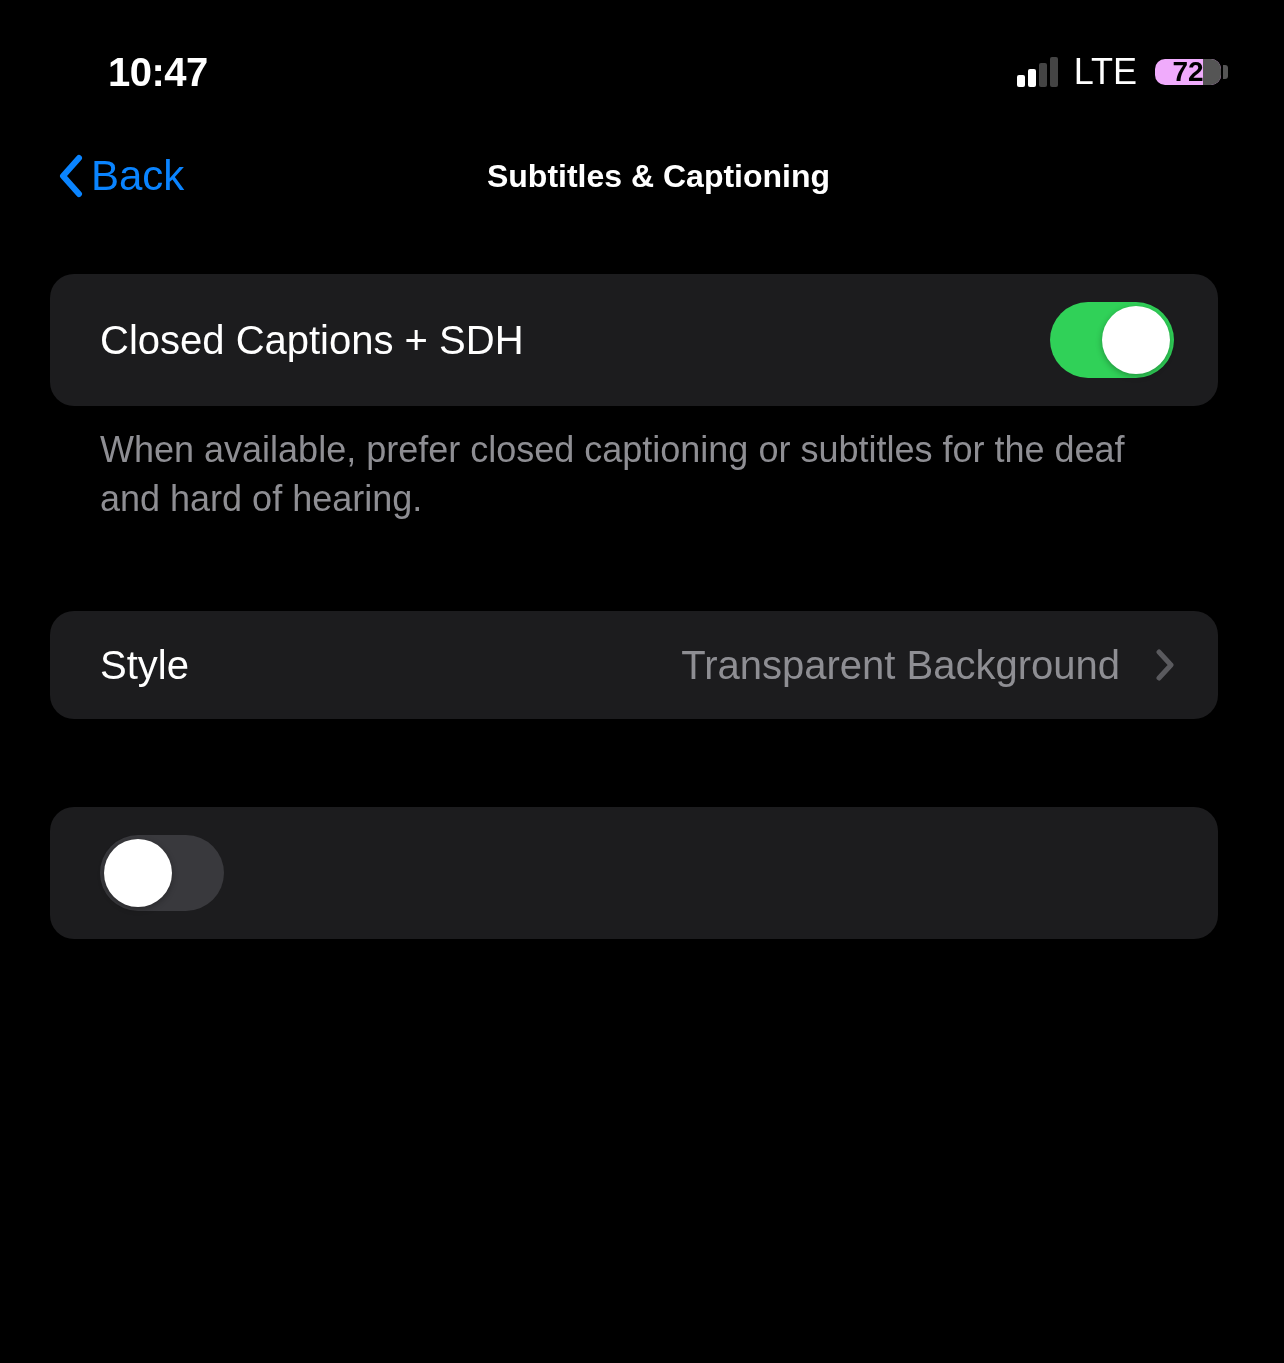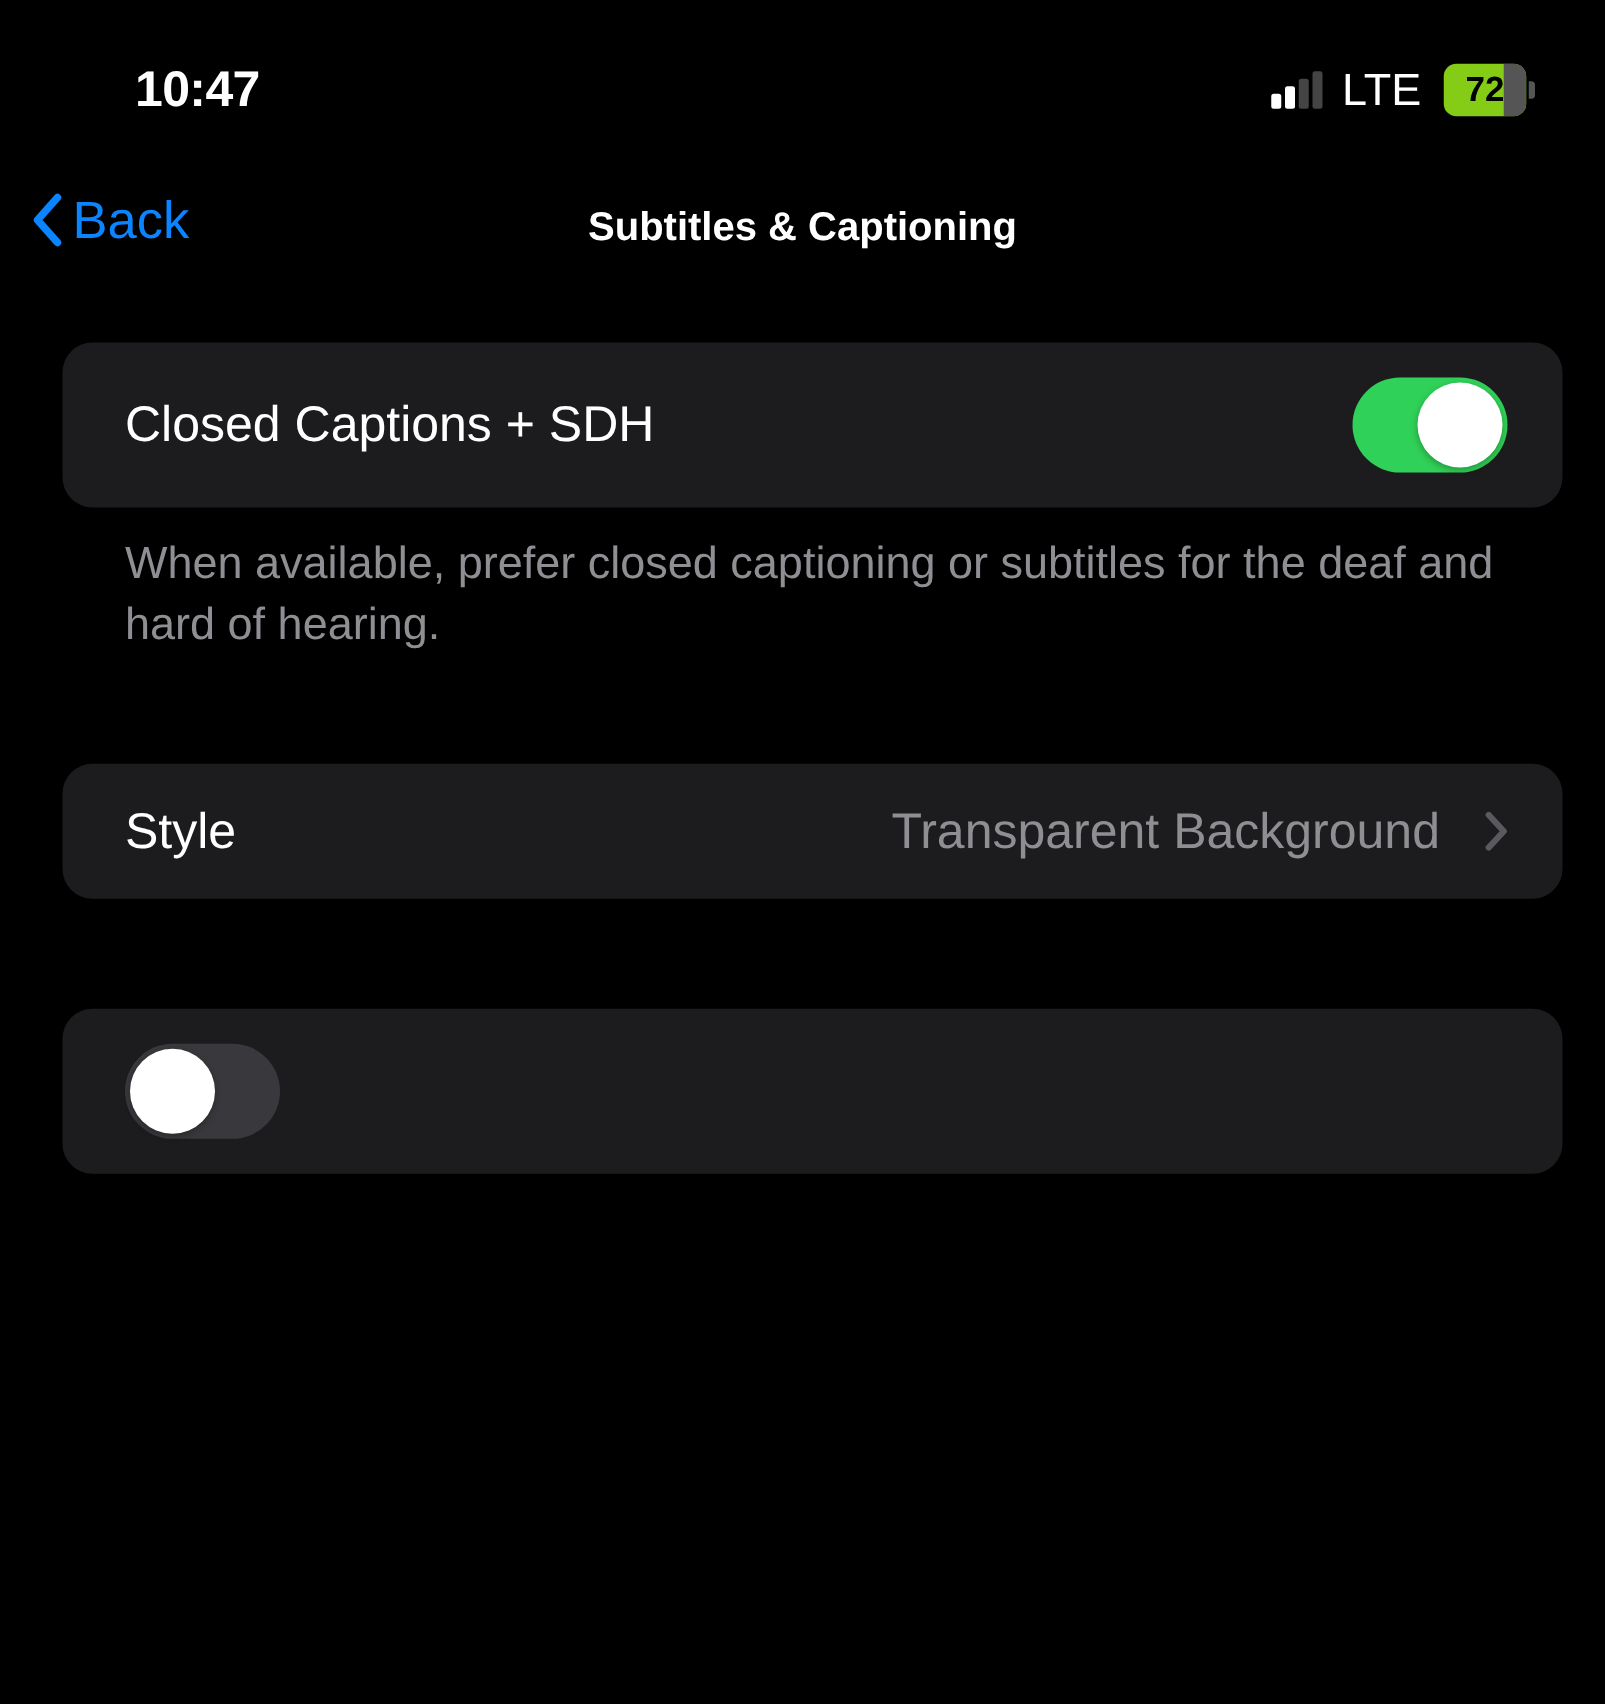--- a/index.html
+++ b/index.html
@@ -59,23 +59,23 @@
       font-weight: 500;
       margin-left: 6px;
     }
     .battery {
       display: flex;
       align-items: center;
       margin-left: 8px;
     }
     .battery-body {
       width: 66px;
-      height: 42px;
+      height: 26px;
       border-radius: 10px;
-      background: #84cc16;
+      background: #f0abfc;
       position: relative;
       display: flex;
       align-items: center;
       justify-content: flex-start;
       overflow: hidden;
     }
     .battery-fill {
       position: absolute;
       right: 0;
       top: 0;
@@ -96,23 +96,24 @@
     .battery-tip {
       width: 5px;
       height: 14px;
       background: #555;
       border-radius: 0 3px 3px 0;
       margin-left: 2px;
     }
     
     .nav-bar {
       display: flex;
-      align-items: flex-end;
+      align-items: center;
       padding: 48px 24px 24px 24px;
       position: relative;
+      margin-left: 33px;
     }
     .back-button {
       display: flex;
       align-items: center;
       gap: 6px;
       color: #0a84ff;
       font-size: 42px;
       font-weight: 400;
       cursor: pointer;
       z-index: 1;
@@ -130,21 +131,21 @@
       position: absolute;
       left: 0;
       right: 0;
       text-align: center;
       font-size: 32px;
       font-weight: 600;
       pointer-events: none;
     }
     
     .content {
-      padding: 50px 34px 0 50px;
+      padding: 50px 66px 0 50px;
     }
     .section-group {
       background: #1c1c1e;
       border-radius: 24px;
       overflow: hidden;
     }
     .row {
       display: flex;
       align-items: center;
       justify-content: space-between;

